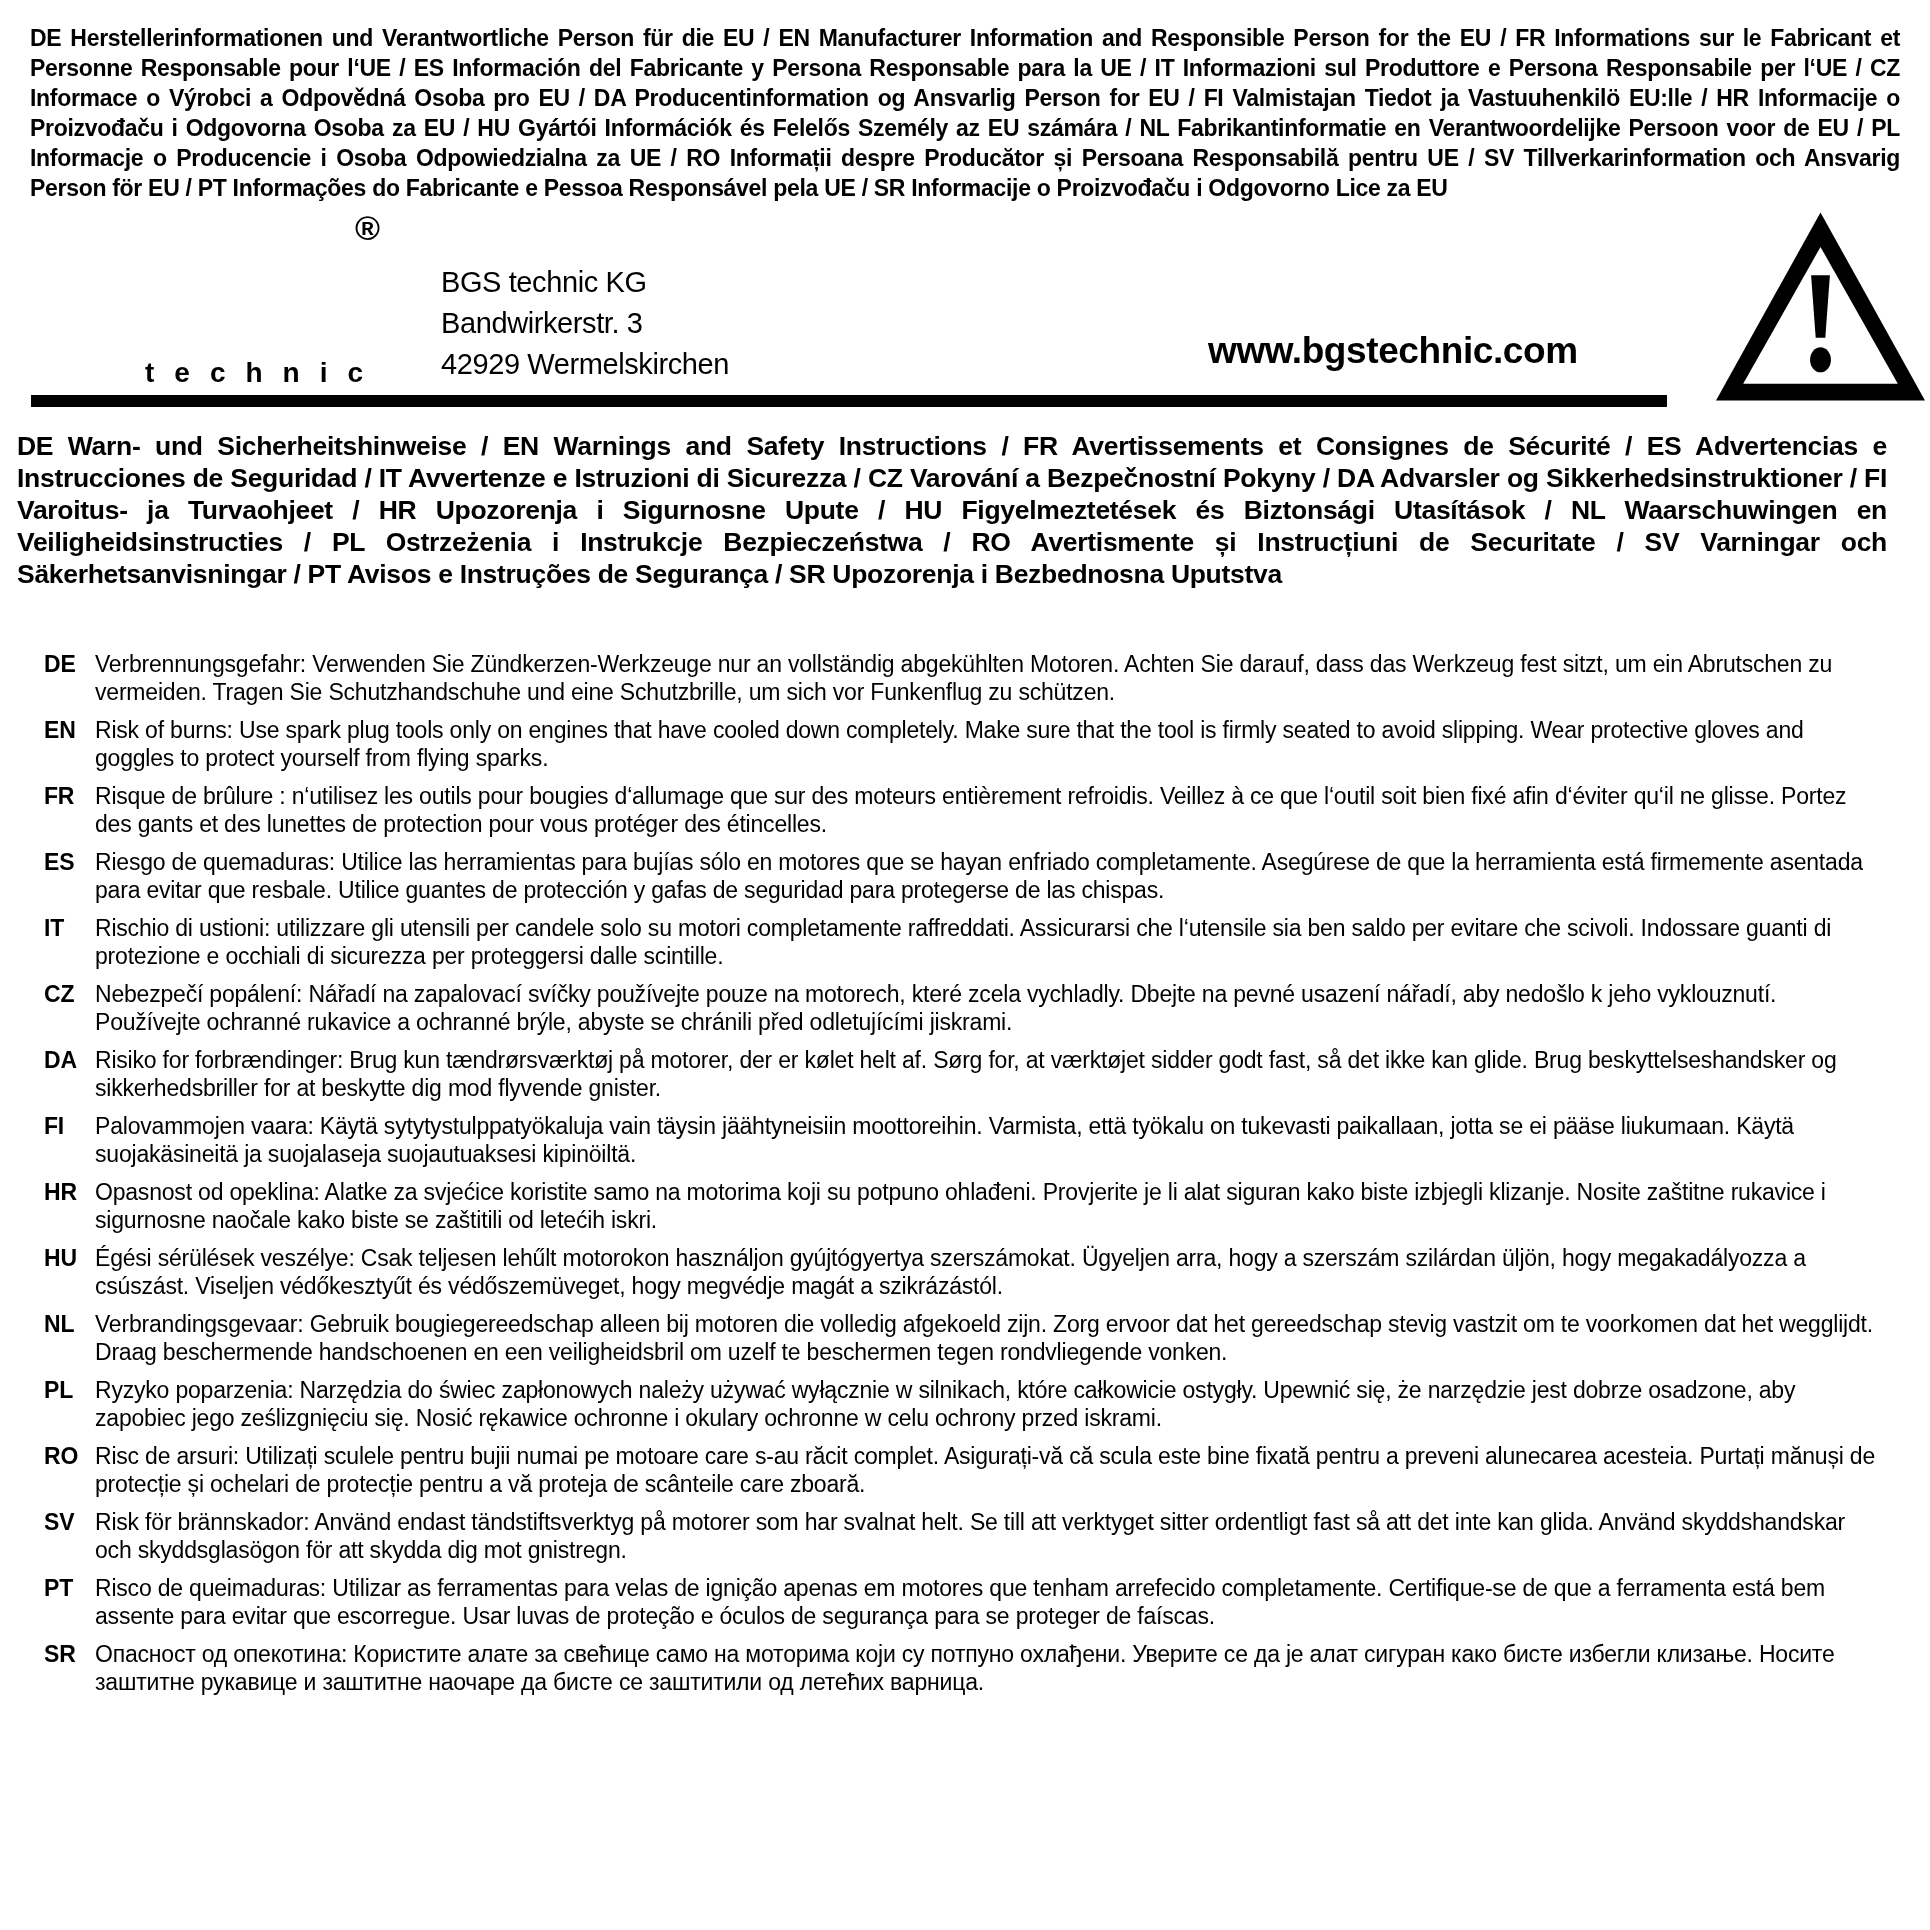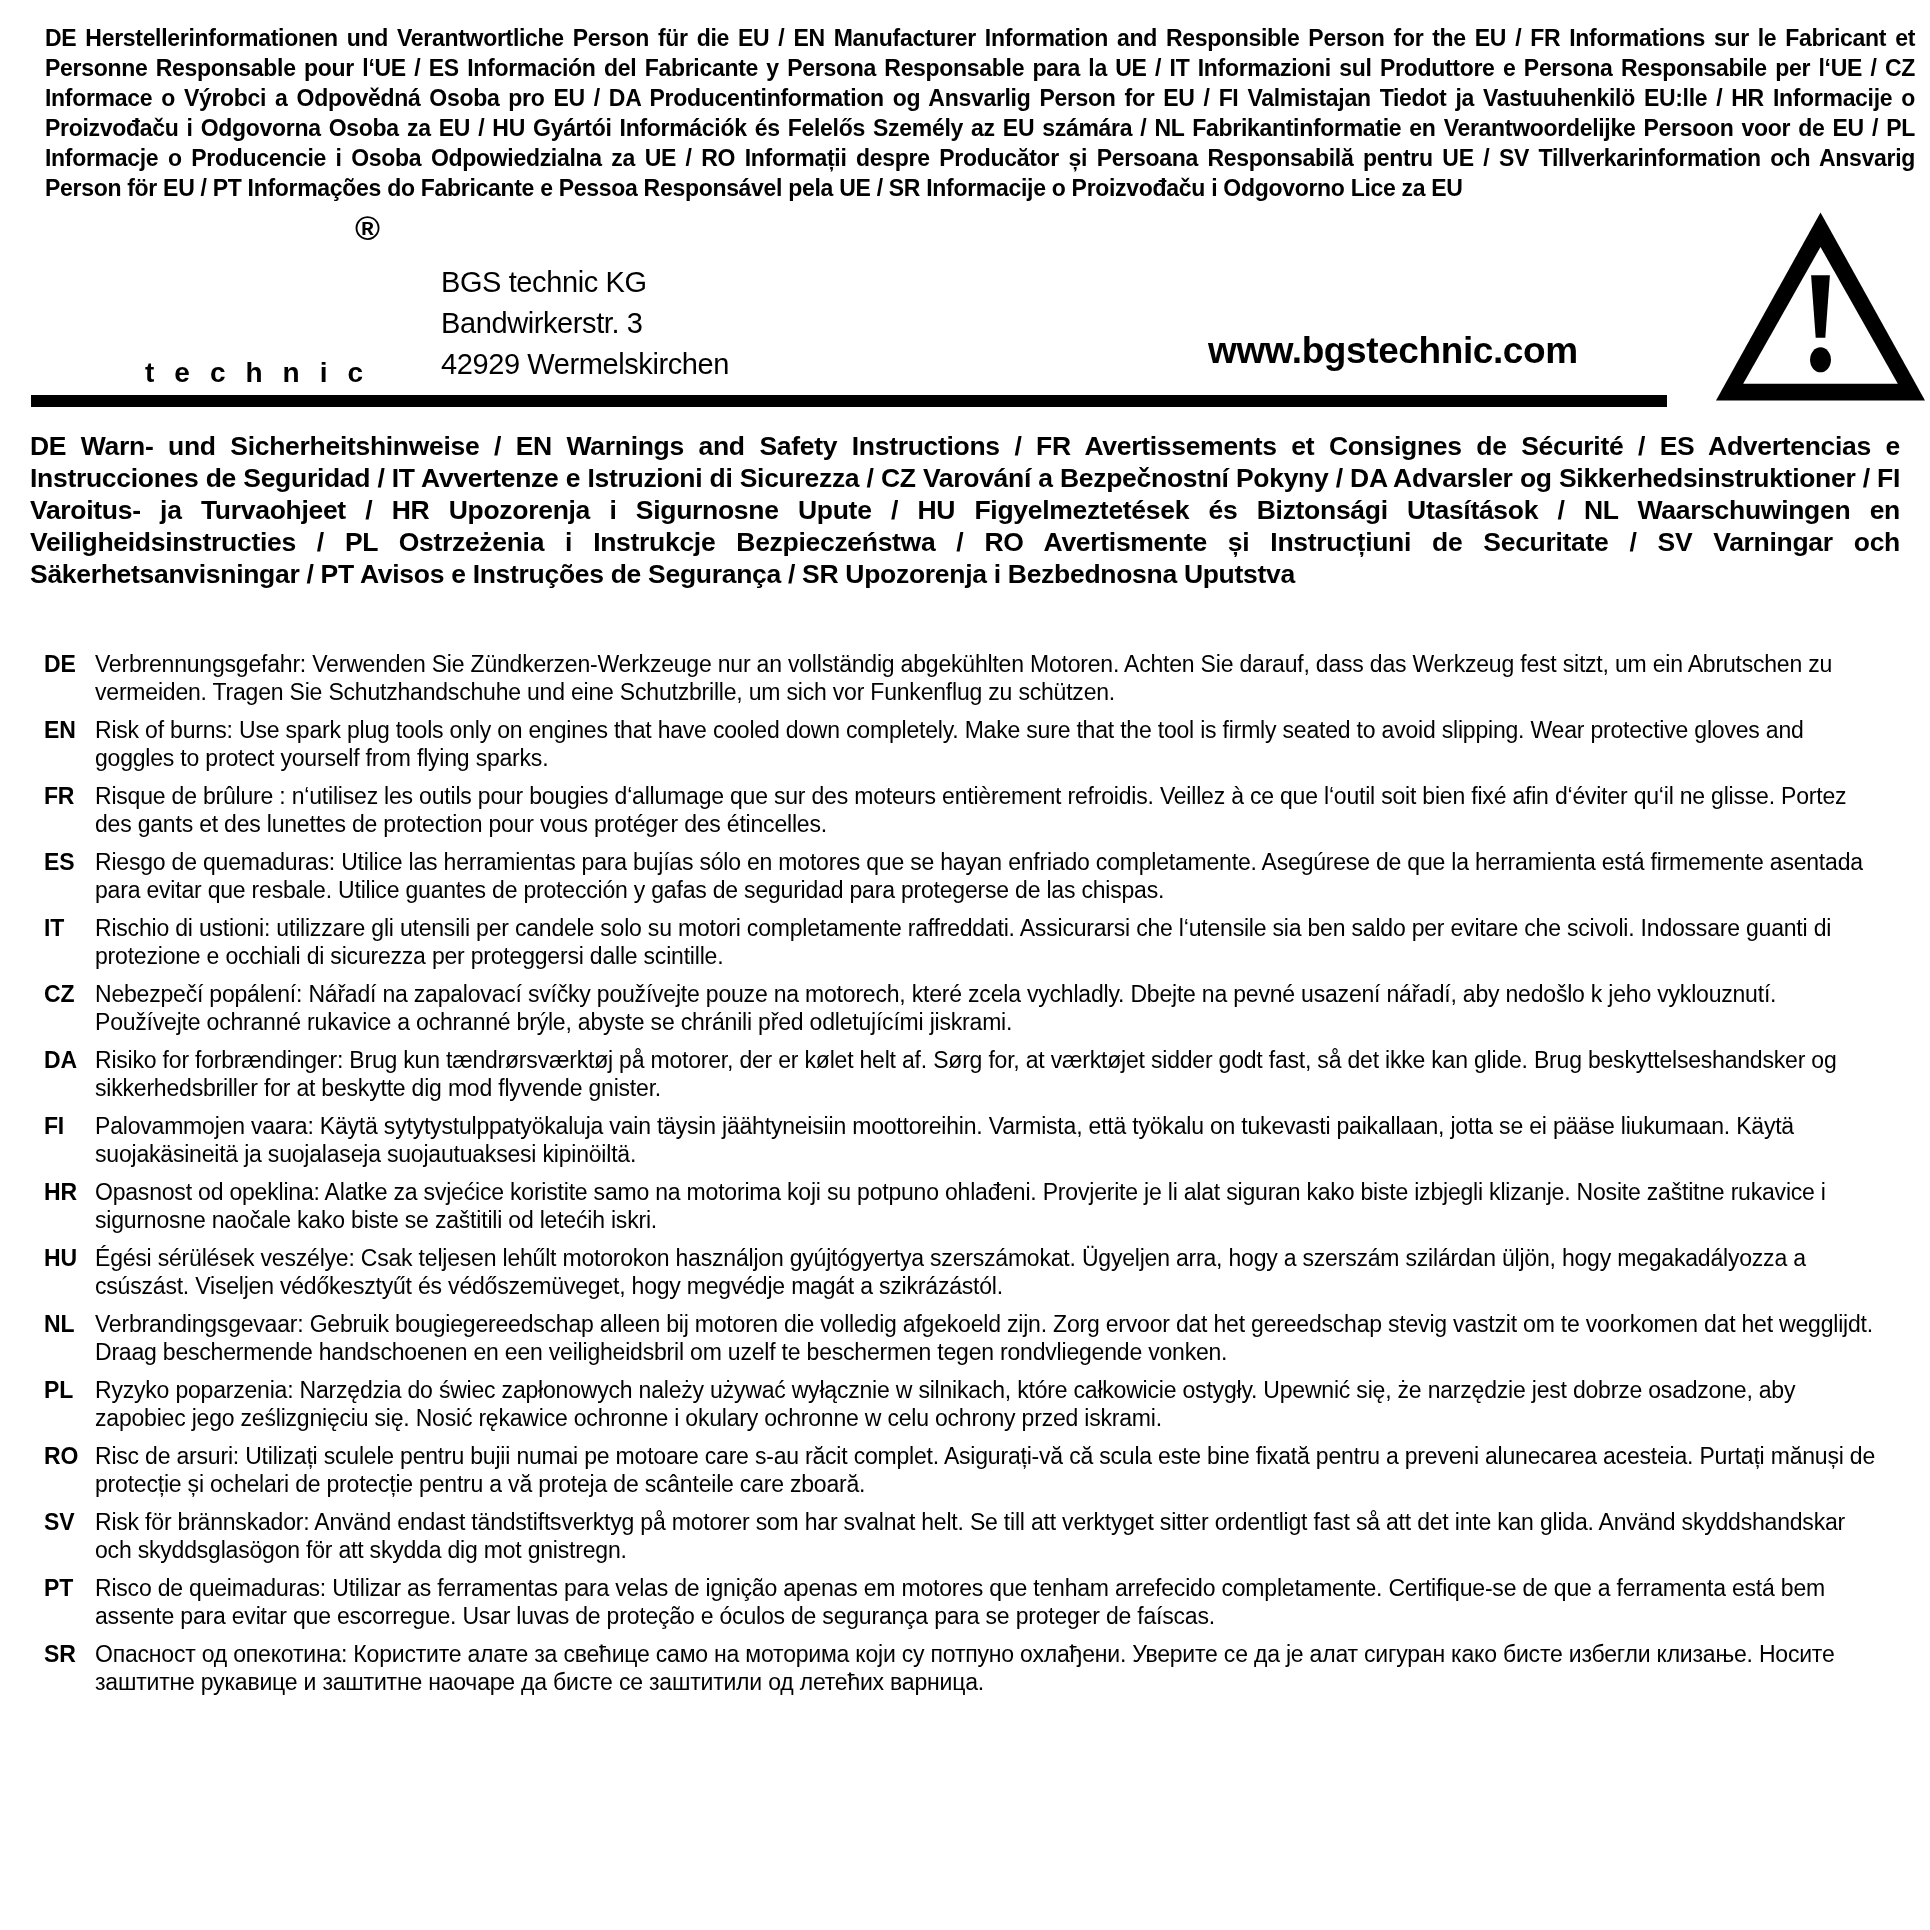--- a/index.html
+++ b/index.html
@@ -9,21 +9,21 @@
     font-family:"Liberation Sans", sans-serif;
     color:#000000;
   }
   .page {
     position:relative; width:1930px; height:1930px;
     background:#ffffff; overflow:hidden;
   }
 
   
   .hdr1 {
-    position:absolute; top:23px; left:45px; width:1870px;
+    position:absolute; top:23px; left:30px; width:1870px;
     font-size:23px; line-height:30px; font-weight:bold;
     letter-spacing:-0.3px; text-align:justify;
   }
 
   
   .logo { position:absolute; left:28px; top:204px; width:374px; height:195px; }
   .bgs {
     font-weight:bold; font-size:181px; line-height:156px;
     letter-spacing:-11px; display:inline-block;
   }
@@ -34,21 +34,21 @@
   }
   .addr { position:absolute; left:441px; top:262px; font-size:29px; line-height:41px; letter-spacing:-0.4px; }
   .tel  { position:absolute; left:839px; top:262px; font-size:29px; line-height:41px; letter-spacing:-0.4px; }
   .web  { position:absolute; left:1208px; top:330px; font-size:37px; font-weight:bold; letter-spacing:-0.4px; }
   .warn-tri { position:absolute; left:1716px; top:210px; width:209px; height:193px; }
 
   .rule { position:absolute; left:31px; top:395px; width:1636px; height:11.7px; background:#000; }
 
   
   .hdr2 {
-    position:absolute; top:430px; left:30px; width:1870px;
+    position:absolute; top:430px; left:17px; width:1870px;
     font-size:26.5px; line-height:32px; font-weight:bold;
     letter-spacing:-0.3px; text-align:justify;
   }
 
   
   .warns { position:absolute; top:650px; left:44px; width:1843px; }
   .warn { display:flex; margin-bottom:10px; font-size:23px; line-height:28px; letter-spacing:-0.2px; }
   .warn .code { font-weight:bold; width:51px; flex:none; }
   .warn .txt { flex:1; }
 </style>

